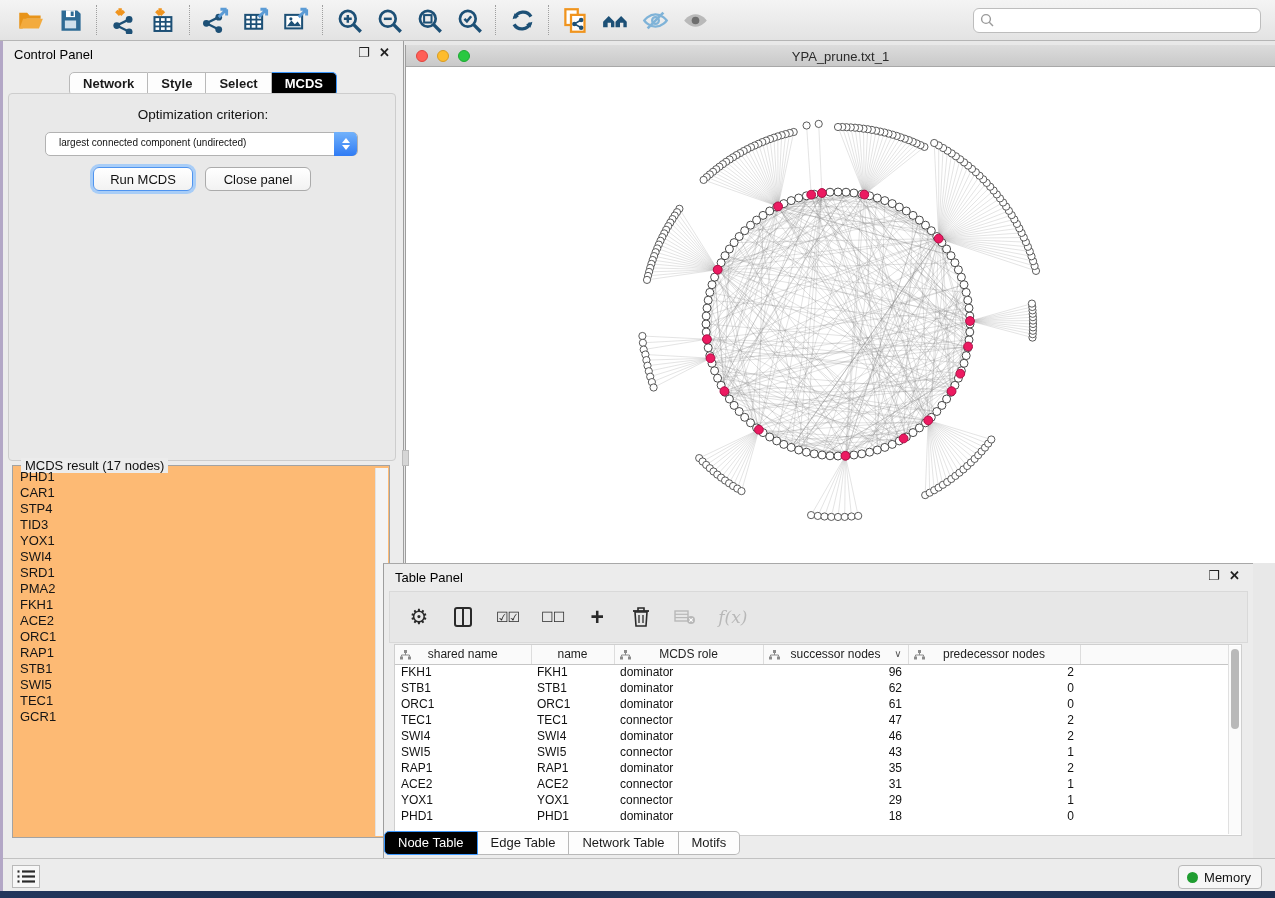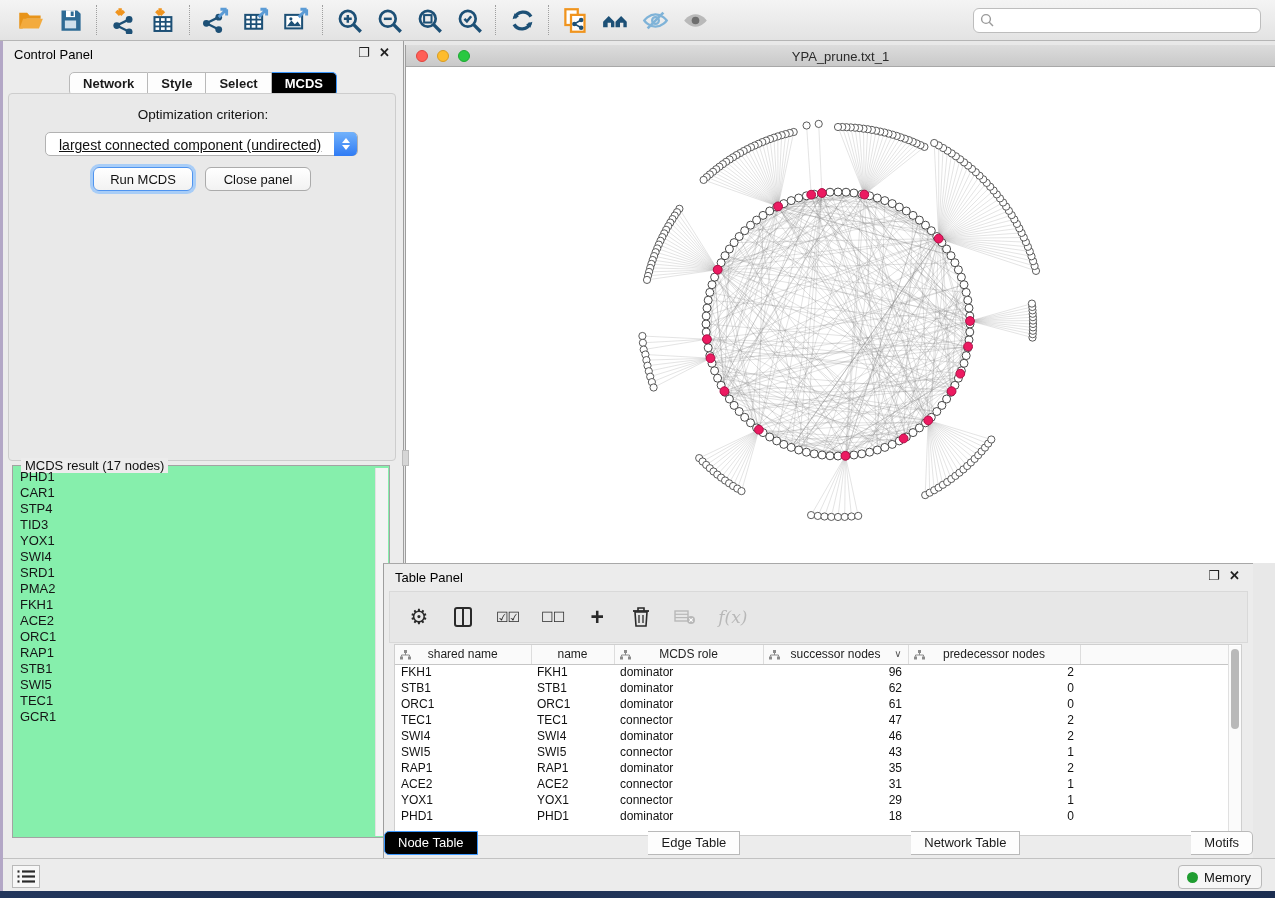--- a/index.html
+++ b/index.html
@@ -33,33 +33,33 @@
     border-left:none; padding:3px 13px 4px; cursor:pointer; }
   .seg-tab:first-child { border-left:1px solid #b9b9b9; border-radius:5px 0 0 5px; }
   .seg-tab:last-child { border-radius:0 5px 5px 0; }
   .seg-tab.active { background:#000000; color:#fff; border-color:#3b97fd; }
   .cp-inner { position:absolute; left:5px; top:52px; width:388px; height:368px;
     background:#e9e9e9; border:1px solid #cdcdcd; border-radius:4px; }
   .opt-label { position:absolute; left:0; top:66px; width:100%; text-align:center;
     font-size:13.5px; color:#111; }
   .dropdown { position:absolute; left:42px; top:91px; width:313px; height:24px;
     background:#fff; border:1px solid #b2b2b2; border-radius:5px; cursor:pointer; }
-  .dropdown-text { position:absolute; left:13px; top:4px; font-size:14px; color:#111; white-space:nowrap;text-decoration:underline; }
+  .dropdown-text { position:absolute; left:13px; top:4px; font-size:10px; color:#111; white-space:nowrap; }
   .dropdown-stepper { position:absolute; right:0; top:-1px; width:23px; height:24px;
     background:linear-gradient(#72b2fb,#2f7bf4); border-radius:0 5px 5px 0;
     display:flex; flex-direction:column; align-items:center; justify-content:center; gap:2px; }
   .tri-up { width:0;height:0;border-left:4px solid transparent;border-right:4px solid transparent;border-bottom:5px solid #fff; }
   .tri-down { width:0;height:0;border-left:4px solid transparent;border-right:4px solid transparent;border-top:5px solid #fff; }
   .btn { position:absolute; top:126px; height:24px; background:linear-gradient(#ffffff,#f2f2f2);
     border:1px solid #ababab; border-radius:6px; font-size:13px; color:#111;
     font-family:"Liberation Sans",sans-serif; cursor:pointer; }
   .btn-run { left:90px; width:100px; border-color:#4f94ef; box-shadow:0 0 0 3px #a8cdf7; }
   .btn-close { left:202px; width:106px; }
   .mcds-fieldset { position:absolute; left:9px; top:424px; width:378px; height:373px;
-    border:1px solid #a3a3a3; background:#86efac; }
+    border:1px solid #a3a3a3; background:#fdba74; }
   .mcds-legend { position:absolute; left:8px; top:-8px; background:#ececec; padding:0 4px;
     font-size:13px; color:#111; }
   .mcds-list { position:absolute; left:1px; top:3px; right:15px; bottom:1px; overflow:hidden; }
   .mcds-list div { font-size:13px; color:#151515; padding-left:6px; line-height:16px; }
   .mcds-scroll { position:absolute; right:1px; top:2px; width:13px; bottom:1px;
     background:#f4f4f4; border-left:1px solid #e2e2e2; }
 
   
   .net-window { position:absolute; left:405px; top:45px; width:870px; height:518px;
     background:#fff; border-left:1px solid #9e9e9e; }
@@ -93,21 +93,21 @@
     border-right:1px solid #ddd; font-size:12px; font-weight:normal; color:#222;
     position:relative; text-align:center; }
   table.node-table td { height:16px; font-size:12px; color:#111; padding:0 6px; white-space:nowrap; }
   td.num { text-align:right; padding-right:8px; }
   .th-tree { position:absolute; left:5px; top:4px; }
   .th-sort { position:absolute; right:6px; top:3px; color:#555; font-size:10px; }
   .nt-scroll { position:absolute; right:0px; top:1px; width:13px; bottom:1px;
     background:#fbfbfb; border-left:1px solid #e0e0e0; }
   .nt-thumb { position:absolute; left:2px; top:3px; width:8px; height:80px;
     background:#b9b9b9; border-radius:4px; }
-  .tp-tabs { position:absolute; left:0; bottom:3px; width:100%; display:flex; justify-content:space-between; }
+  .tp-tabs { position:absolute; left:0; bottom:3px; width:100%; display:flex; justify-content:flex-start; }
 
   
   .statusbar { position:absolute; left:0; top:858px; width:1275px; height:33px;
     background:#ececec; border-top:1px solid #c2c2c2; }
   .status-list-btn { position:absolute; left:12px; top:6px; width:28px; height:23px;
     background:#f7f7f7; border:1px solid #b9b9b9; display:flex; align-items:center; justify-content:center; cursor:pointer; }
   .memory-btn { position:absolute; right:13px; top:6px; height:24px; padding:0 10px 0 8px;
     background:#f6f6f6; border:1px solid #b9b9b9; border-radius:4px;
     display:flex; align-items:center; gap:6px; font-size:13px; color:#111; cursor:pointer; }
   .mem-dot { width:11px; height:11px; border-radius:50%; background:#1f9d31; }

